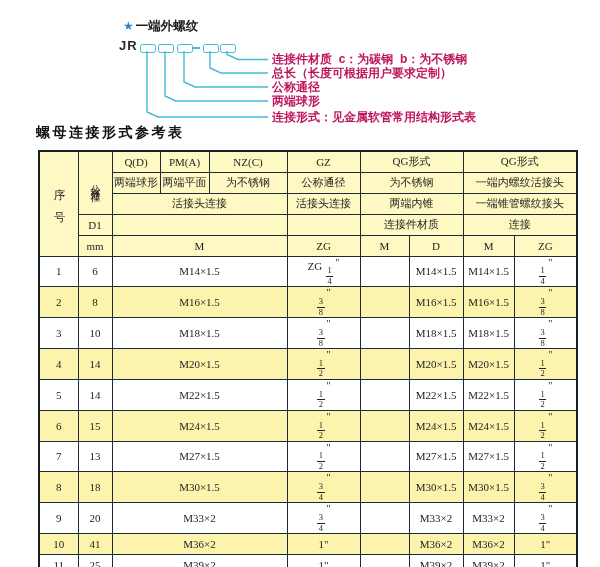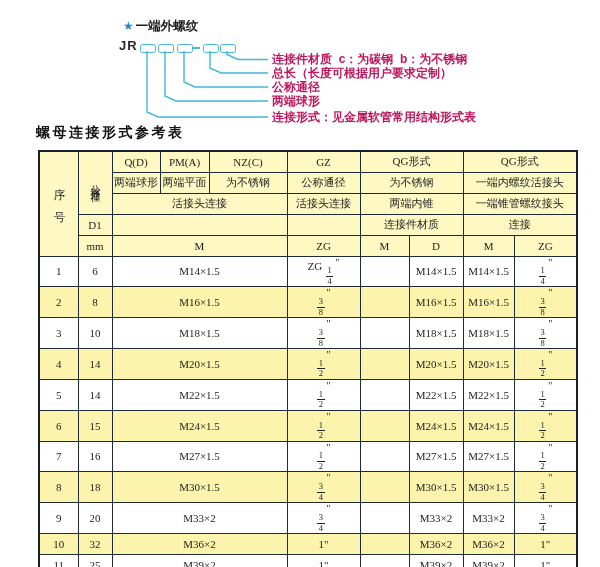--- a/index.html
+++ b/index.html
@@ -224,21 +224,21 @@
         <td></td>
         <td>M24×1.5</td>
         <td>M24×1.5</td>
         <td><span class="frac">
             <span class="num">1</span>
             <span class="den">2</span>
           </span><span class="inch">"</span></td>
       </tr>
       <tr>
         <td>7</td>
-        <td>16</td>
+        <td>13</td>
         <td colspan="3">M27×1.5</td>
         <td><span class="frac">
             <span class="num">1</span>
             <span class="den">2</span>
           </span><span class="inch">"</span></td>
         <td></td>
         <td>M27×1.5</td>
         <td>M27×1.5</td>
         <td><span class="frac">
             <span class="num">1</span>
@@ -272,21 +272,21 @@
         <td></td>
         <td>M33×2</td>
         <td>M33×2</td>
         <td><span class="frac">
             <span class="num">3</span>
             <span class="den">4</span>
           </span><span class="inch">"</span></td>
       </tr>
       <tr class="alt">
         <td>10</td>
-        <td>32</td>
+        <td>41</td>
         <td colspan="3">M36×2</td>
         <td>1"</td>
         <td></td>
         <td>M36×2</td>
         <td>M36×2</td>
         <td>1"</td>
       </tr>
       <tr>
         <td>11</td>
         <td>25</td>

